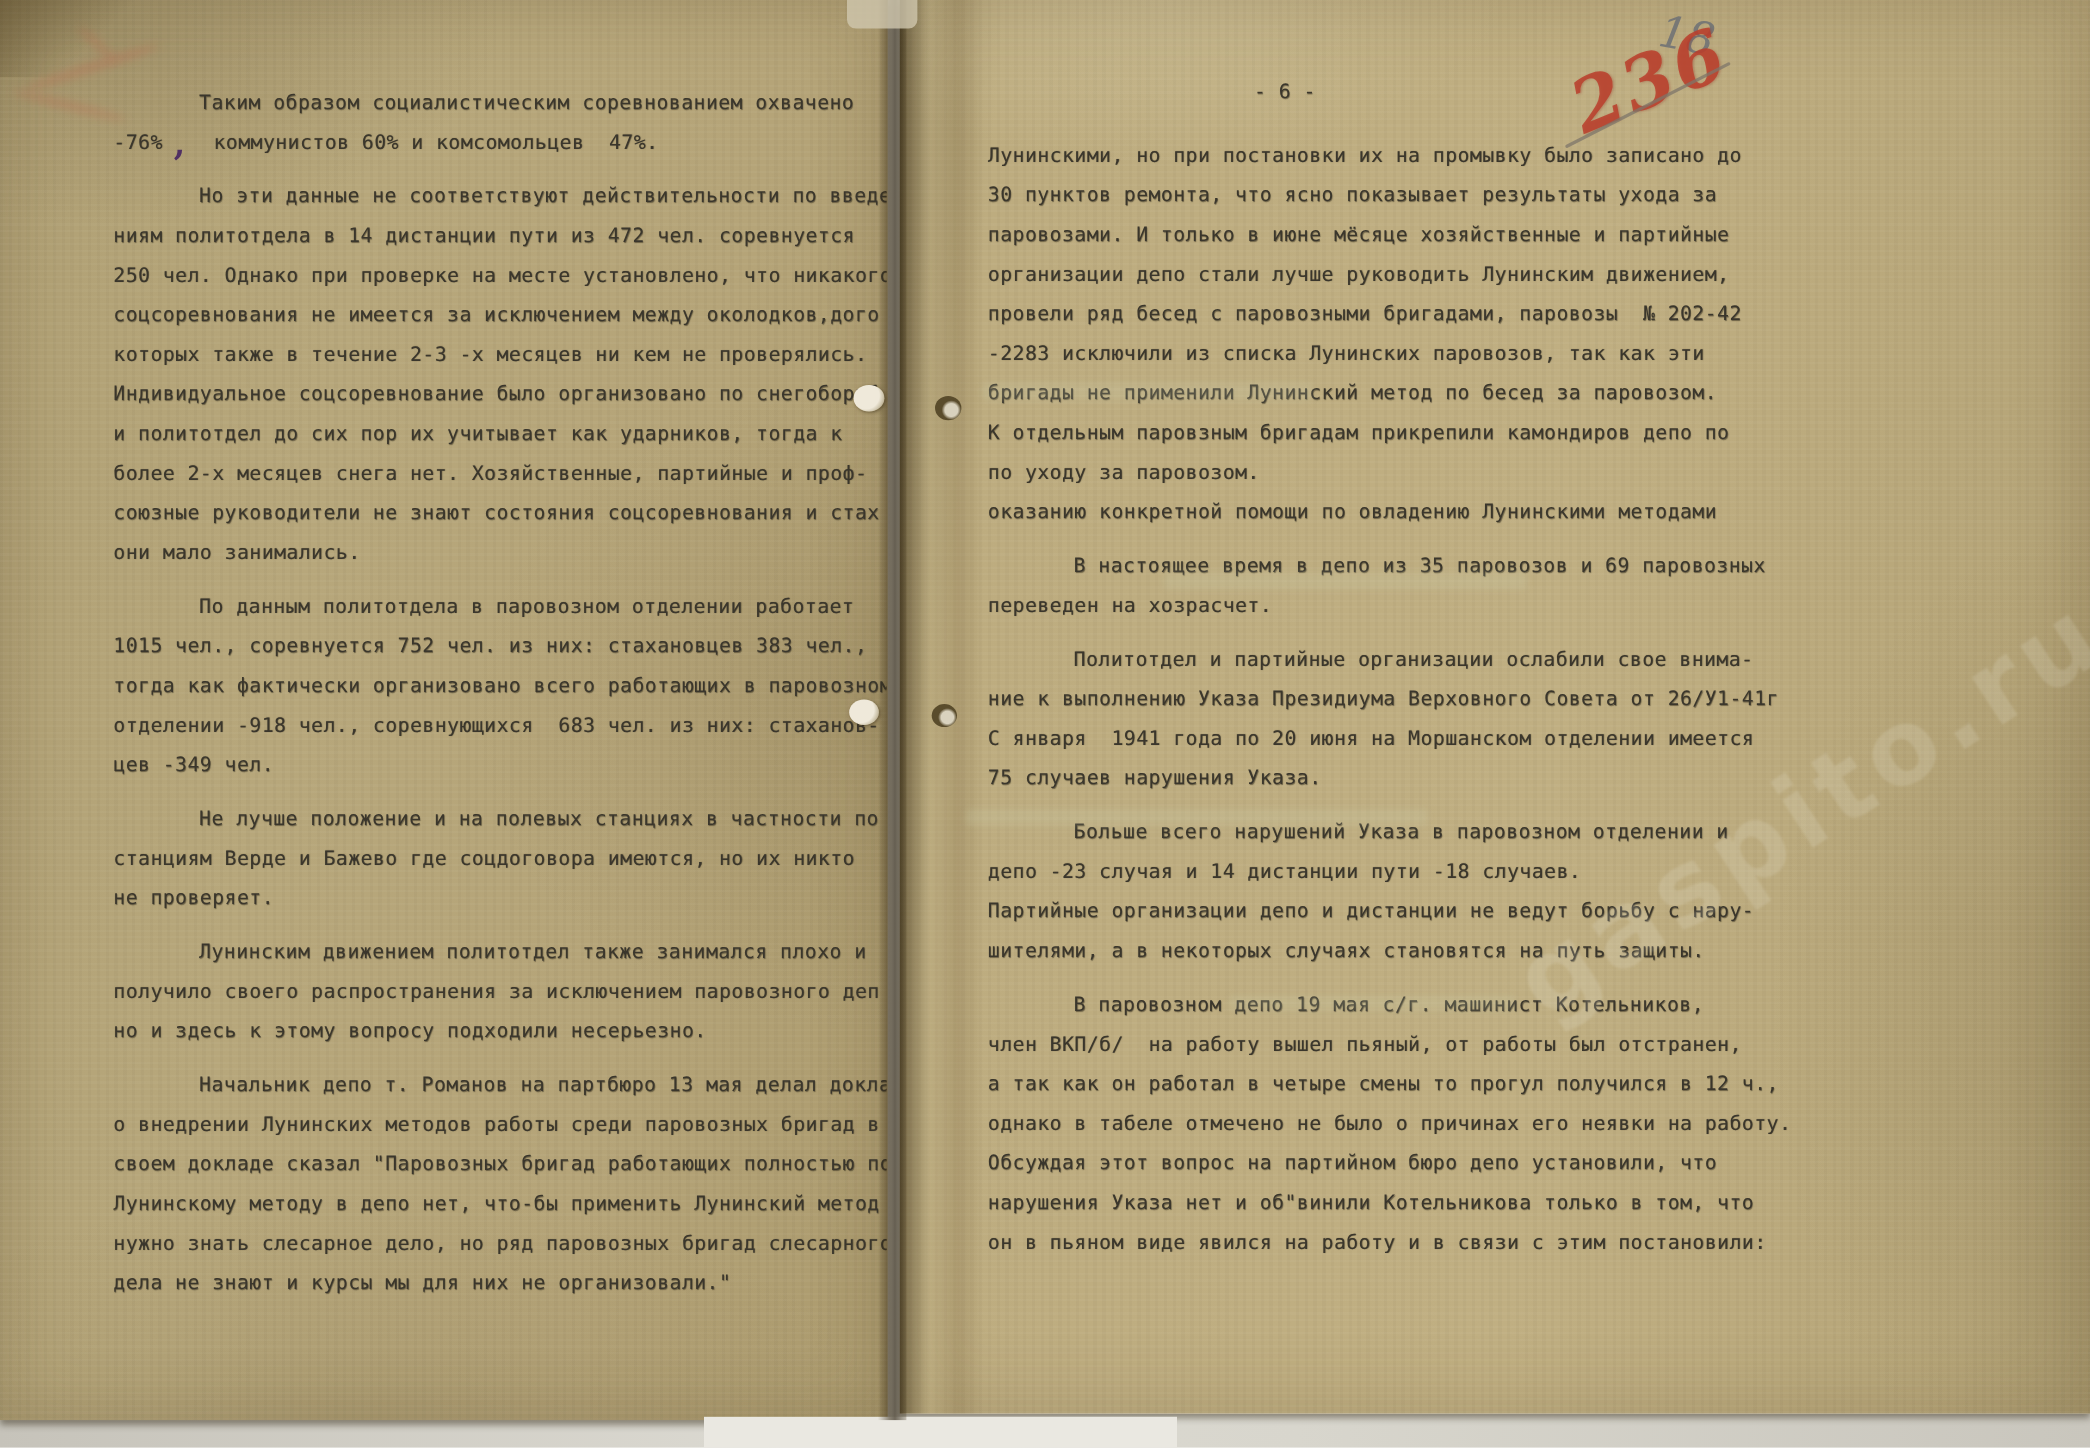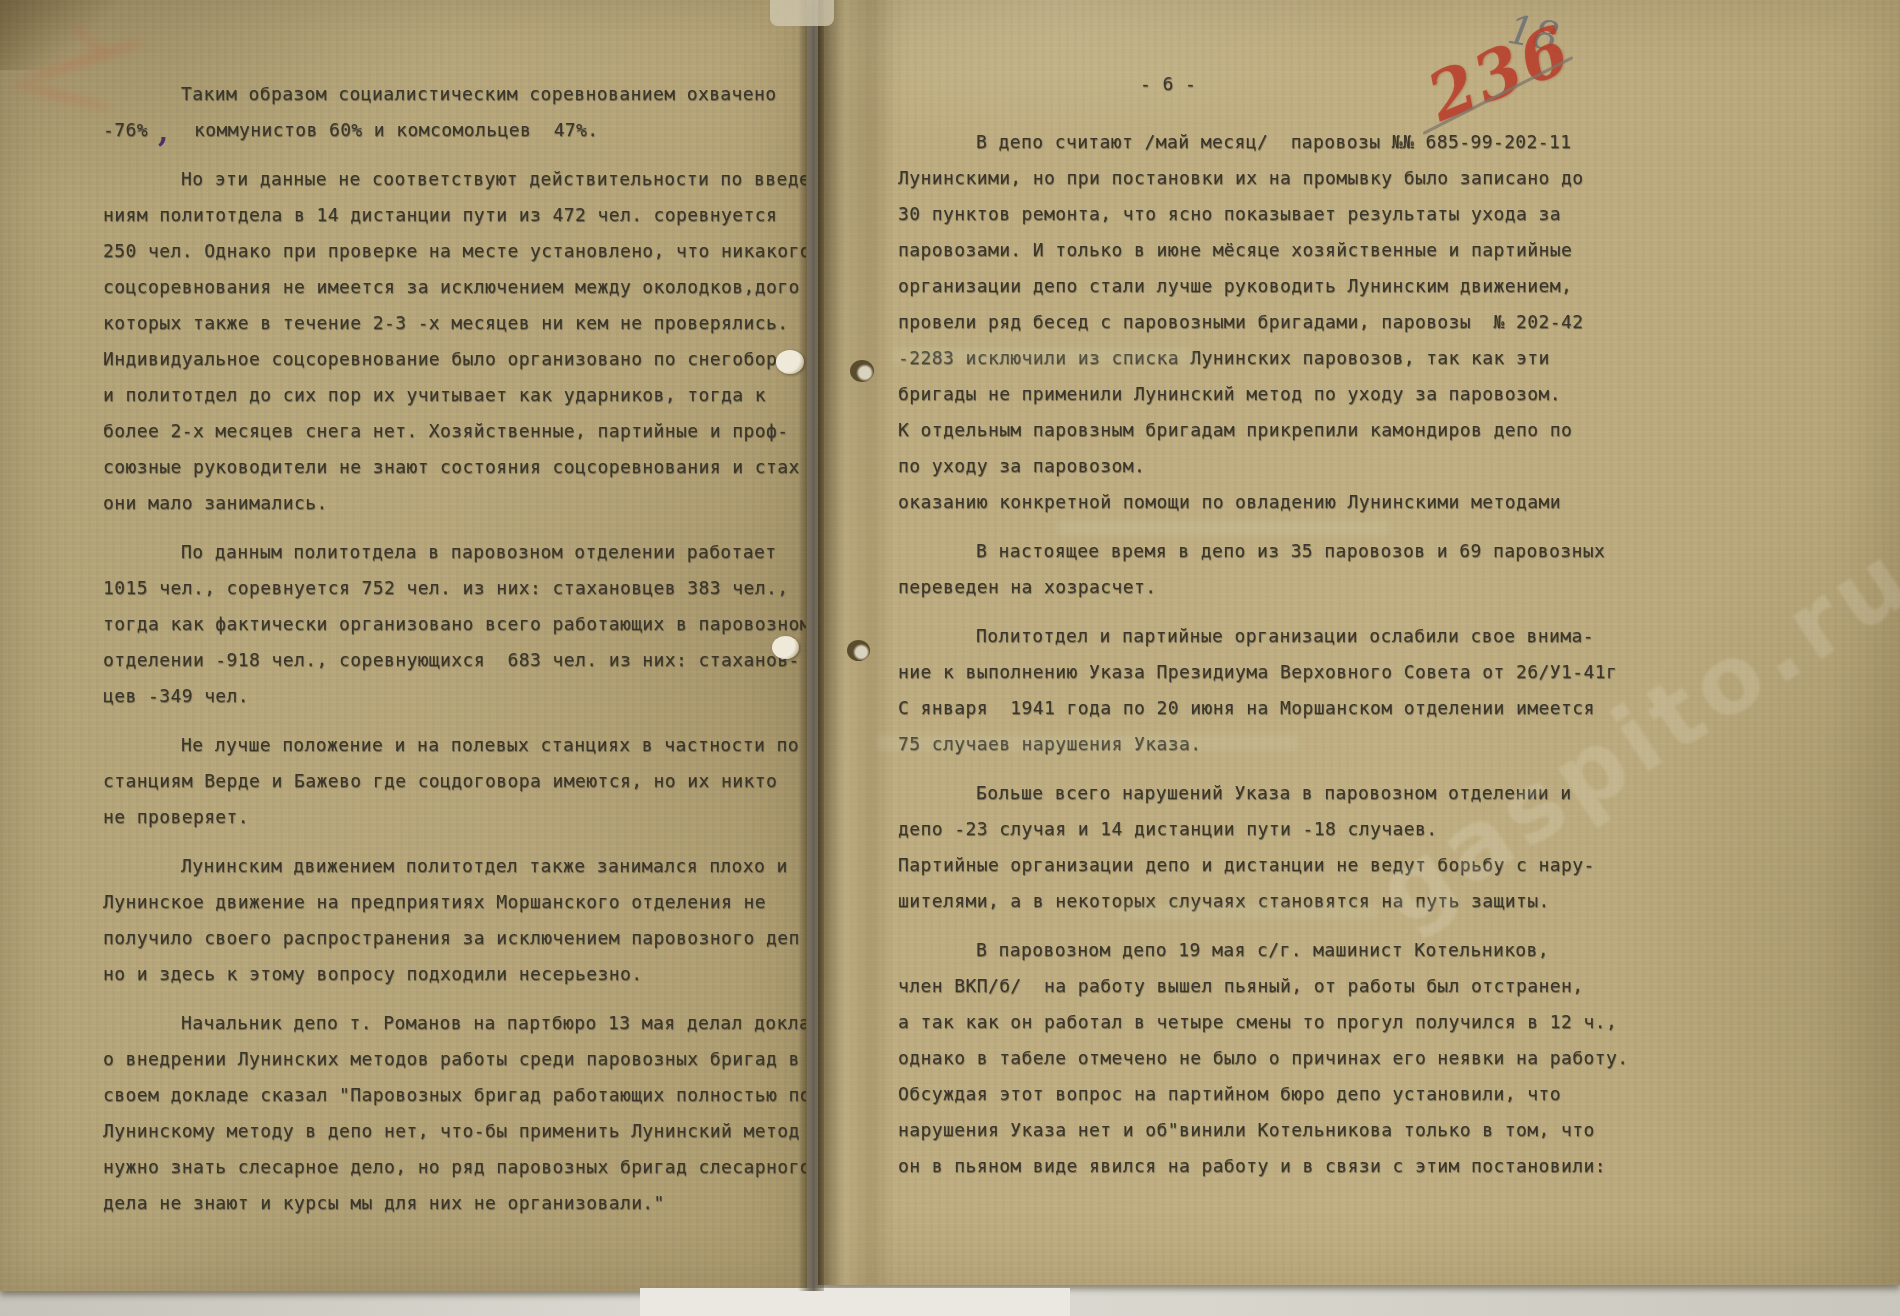--- a/index.html
+++ b/index.html
@@ -150,21 +150,20 @@
           <div class="line">отделении -918 чел., соревнующихся  683 чел. из них: стаханов-</div>
           <div class="line">цев -349 чел.</div>
         </div>
         <div class="para">
           <div class="line indent">Не лучше положение и на полевых станциях в частности по</div>
           <div class="line">станциям Верде и Бажево где соцдоговора имеются, но их никто</div>
           <div class="line">не проверяет.</div>
         </div>
         <div class="para">
           <div class="line indent">Лунинским движением политотдел также занимался плохо и</div>
-          <div class="line">Лунинское движение на предприятиях Моршанского отделения не</div>
           <div class="line">получило своего распространения за исключением паровозного деп</div>
           <div class="line">но и здесь к этому вопросу подходили несерьезно.</div>
         </div>
         <div class="para">
           <div class="line indent">Начальник депо т. Романов на партбюро 13 мая делал докла</div>
           <div class="line">о внедрении Лунинских методов работы среди паровозных бригад в</div>
           <div class="line">своем докладе сказал "Паровозных бригад работающих полностью по</div>
           <div class="line">Лунинскому методу в депо нет, что-бы применить Лунинский метод</div>
           <div class="line">нужно знать слесарное дело, но ряд паровозных бригад слесарного</div>
           <div class="line">дела не знают и курсы мы для них не организовали."</div>
@@ -182,28 +181,27 @@
     <div class="ghost g3"></div>
     <div class="ghost g4"></div>
     <div class="watermark">gaspito.ru</div>
     <div class="hw-grey">18</div>
     <div class="hw-red">236</div>
     <div class="strike"></div>
     <div class="content">
       <div class="page-number">- 6 -</div>
       <div>
           <div class="para">
-            <div class="line indent">В депо считают /май месяц/  паровозы №№ 685-99-202-11</div>
             <div class="line">Лунинскими, но при постановки их на промывку было записано до</div>
             <div class="line">30 пунктов ремонта, что ясно показывает результаты ухода за</div>
             <div class="line">паровозами. И только в июне мёсяце хозяйственные и партийные</div>
             <div class="line">организации депо стали лучше руководить Лунинским движением,</div>
             <div class="line">провели ряд бесед с паровозными бригадами, паровозы  № 202-42</div>
             <div class="line">-2283 исключили из списка Лунинских паровозов, так как эти</div>
-            <div class="line">бригады не применили Лунинский метод по уходу за паровозом.</div>
+            <div class="line">бригады не применили Лунинский метод по бесед за паровозом.</div>
             <div class="line">К отдельным паровзным бригадам прикрепили камондиров депо по</div>
             <div class="line">по уходу за паровозом.</div>
             <div class="line">оказанию конкретной помощи по овладению Лунинскими методами</div>
           </div>
           <div class="para">
             <div class="line indent">В настоящее время в депо из 35 паровозов и 69 паровозных</div>
             <div class="line">переведен на хозрасчет.</div>
           </div>
           <div class="para">
             <div class="line indent">Политотдел и партийные организации ослабили свое внима-</div>

